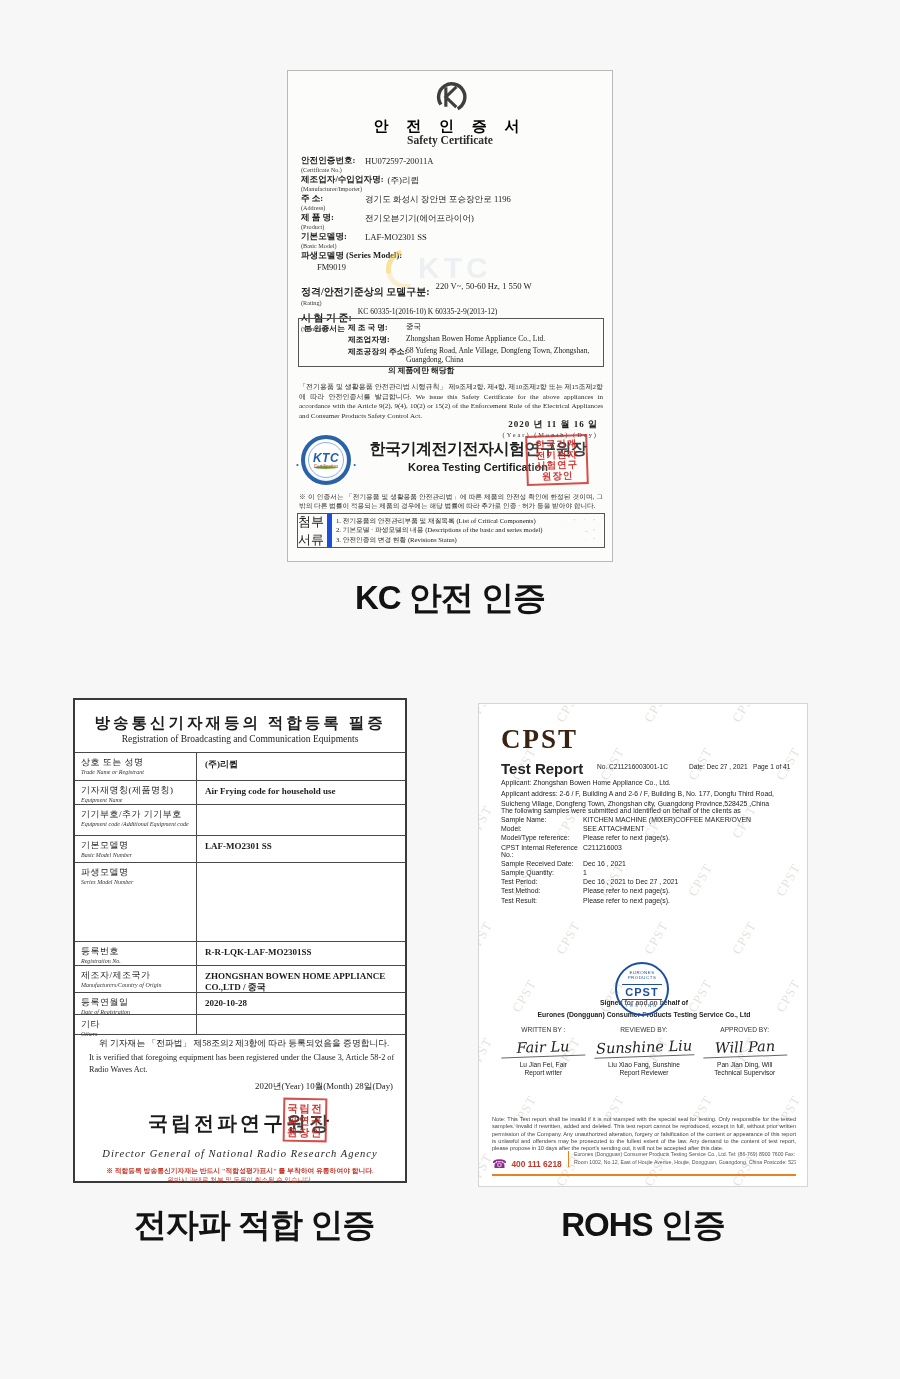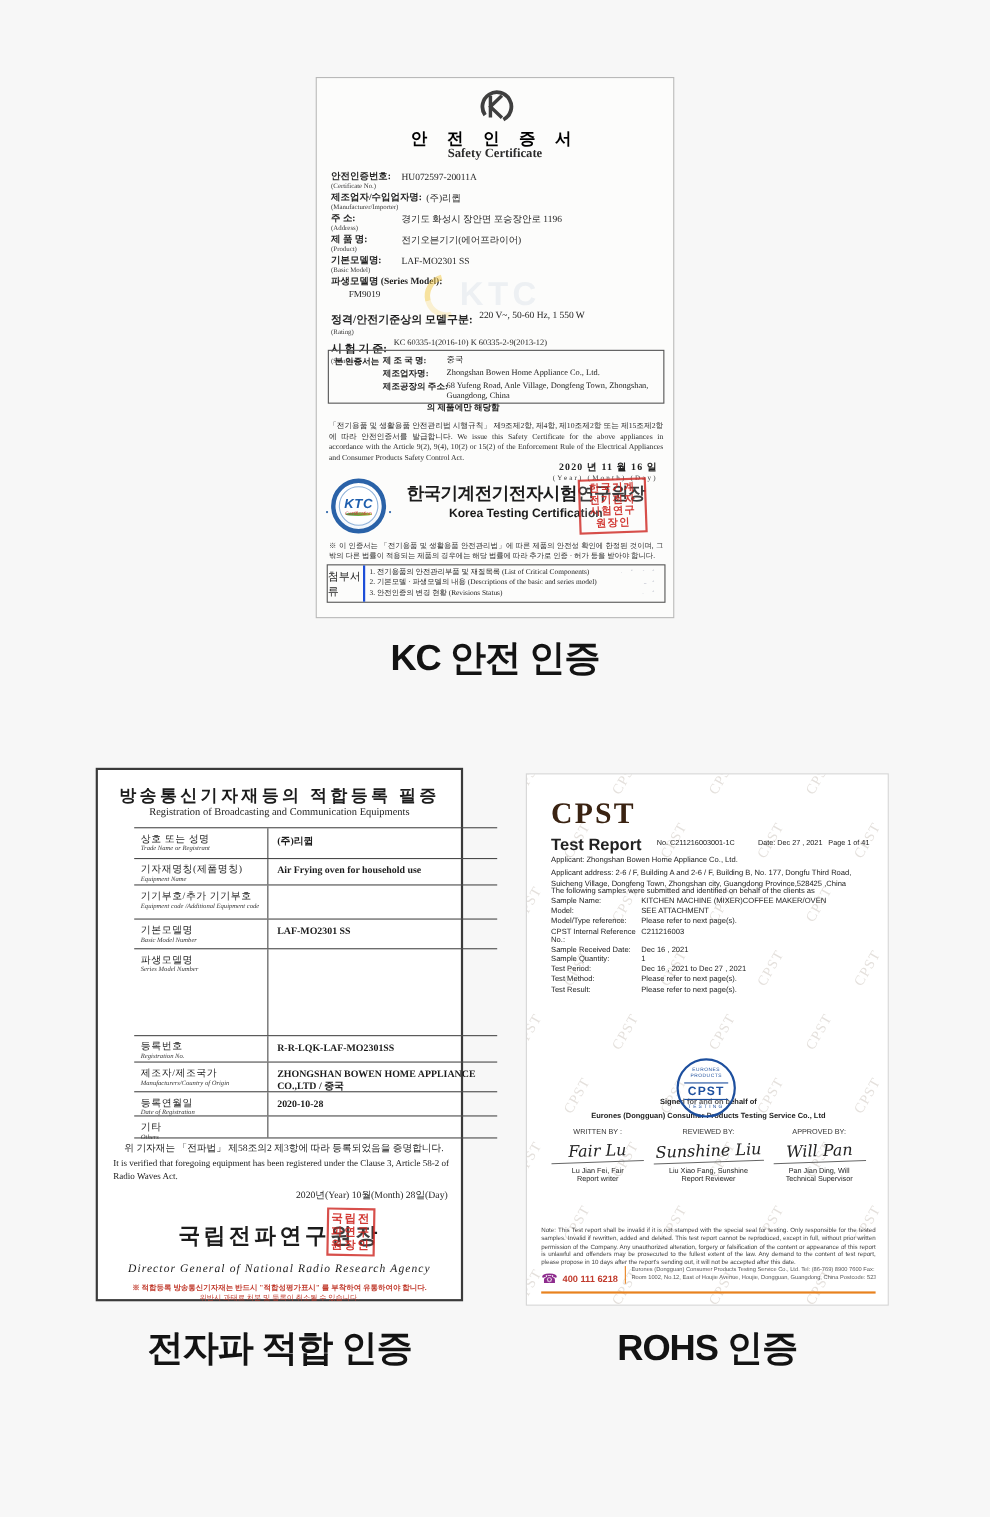--- a/index.html
+++ b/index.html
@@ -59,31 +59,31 @@
   .ktc-dot { position:absolute; top:22px; font-size:8px; color:#2a62a8; }
   .kc-authority { position:absolute; left:74px; top:6px; width:232px; text-align:center; }
   .kc-authority .ko { font-size:16px; font-weight:bold; letter-spacing:-0.5px; white-space:nowrap; color:#1b1b1b; }
   .kc-authority .en { font-size:11px; font-weight:bold; font-family:"Liberation Sans", sans-serif; color:#1b1b1b; margin-top:1px; }
   .red-stamp { border:2.5px solid rgba(205,35,30,.8); color:rgba(205,35,30,.9); background:rgba(255,255,255,.15);
                text-align:center; font-weight:bold; font-family:"Liberation Serif", serif; }
   .kc-stamp { position:absolute; left:238px; top:2px; width:62px; height:50px; transform:rotate(-2deg); padding-top:2px; }
   .kc-stamp div { font-size:9.5px; line-height:1.12; letter-spacing:1px; }
   .kc-note { position:absolute; left:11px; top:421px; width:304px; font-size:6.7px; line-height:1.4; text-align:justify; color:#2a2a2a; }
   .kc-attach { position:absolute; left:9px; top:442px; width:308px; height:35px; border:1px solid #555; display:flex; }
-  .kc-attach-label { width:34px; border-right:2px solid #1d4ed8; display:flex; align-items:center; justify-content:center; font-size:10px; }
+  .kc-attach-label { width:34px; border-right:5px solid #1d4ed8; display:flex; align-items:center; justify-content:center; font-size:13px; }
   .kc-attach-items { flex:1; padding:2px 4px; }
   .kc-attach-items div { font-size:6.7px; line-height:1.4; white-space:nowrap; }
   .kc-attach-marks { position:absolute; right:6px; top:4px; font-size:6px; color:#b9bcc9; letter-spacing:2px; line-height:1.6; text-align:right; }
 
   
-  .emc-doc { position:absolute; left:87px; top:698px; width:334px; height:485px; background:#ffffff;
+  .emc-doc { position:absolute; left:73px; top:698px; width:334px; height:485px; background:#ffffff;
              border:2px solid #3a3a3a; font-family:"Liberation Serif", serif; color:#1c1c1c; }
   .emc-title { position:absolute; left:0; top:13px; width:100%; text-align:center; font-size:15.5px; font-weight:bold; letter-spacing:3px; }
   .emc-subtitle { position:absolute; left:0; top:34px; width:100%; text-align:center; font-size:9.5px; }
-  .emc-table { position:absolute; left:0; top:52px; width:100%; border-top:1.5px solid #4a4a4a;margin-left:33px; }
+  .emc-table { position:absolute; left:0; top:52px; width:100%; border-top:1.5px solid #4a4a4a; }
   .emc-row { display:flex; border-bottom:1px solid #4a4a4a; }
   .emc-cell-l { width:122px; border-right:1px solid #4a4a4a; padding:3px 6px; }
   .emc-cell-l .ko { display:block; font-size:9px; letter-spacing:.5px; }
   .emc-cell-l .en { display:block; font-size:6px; font-style:italic; color:#333; line-height:1.25; }
   .emc-cell-v { flex:1; padding:5px 8px; font-size:9px; font-weight:bold; }
   .h28{height:28px} .h24{height:24px} .h31{height:31px} .h27{height:27px} .h79{height:79px} .h22{height:22px} .h20{height:20px}
   .emc-statement { position:absolute; left:14px; top:338px; width:306px; }
   .emc-statement .ko { font-size:8.8px; text-indent:10px; }
   .emc-statement .en { font-size:8.2px; line-height:1.5; margin-top:2px; }
   .emc-date { position:absolute; right:12px; top:381px; font-size:8.8px; }
@@ -289,21 +289,21 @@
             <span class="ko">상호 또는 성명</span>
             <span class="en">Trade Name or Registrant</span>
           </div>
         <div class="emc-cell-v">(주)리큅</div>
       </div>
       <div class="emc-row h24">
         <div class="emc-cell-l">
             <span class="ko">기자재명칭(제품명칭)</span>
             <span class="en">Equipment Name</span>
           </div>
-        <div class="emc-cell-v">Air Frying oven for household use</div>
+        <div class="emc-cell-v">Air Frying code for household use</div>
       </div>
       <div class="emc-row h31">
         <div class="emc-cell-l">
             <span class="ko">기기부호/추가 기기부호</span>
             <span class="en">Equipment code /Additional Equipment code</span>
           </div>
       </div>
       <div class="emc-row h27">
         <div class="emc-cell-l">
             <span class="ko">기본모델명</span>

